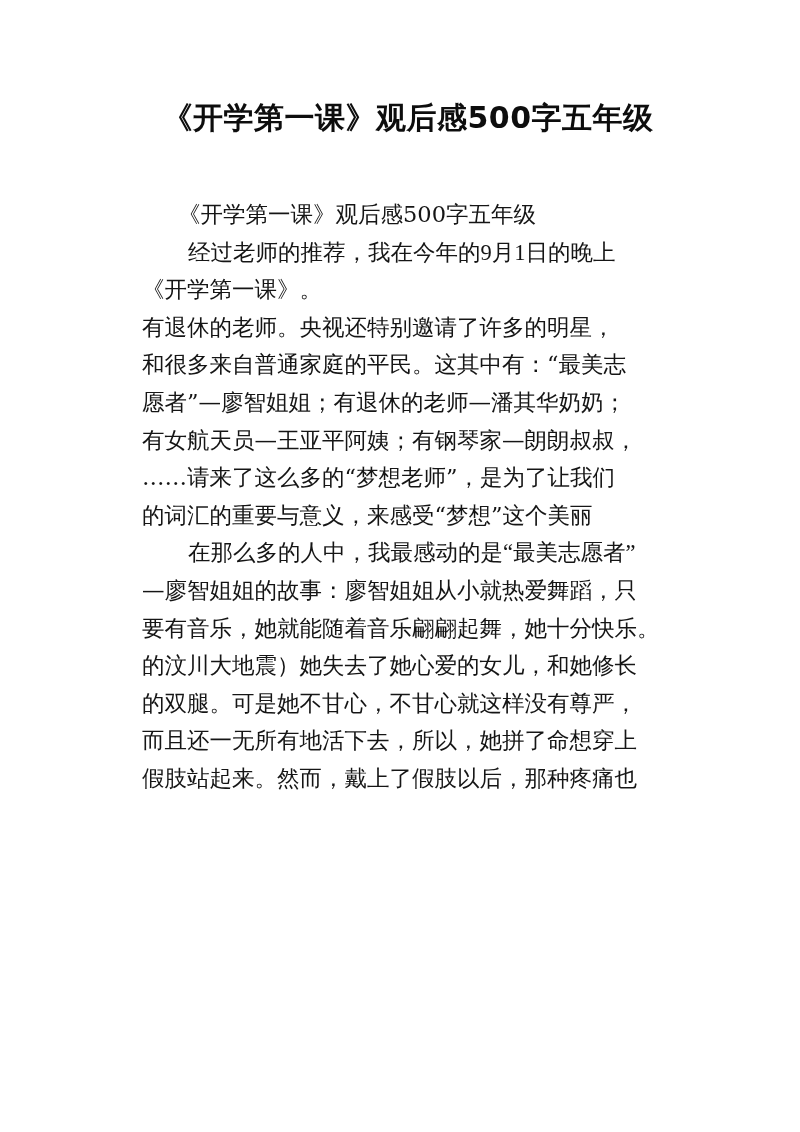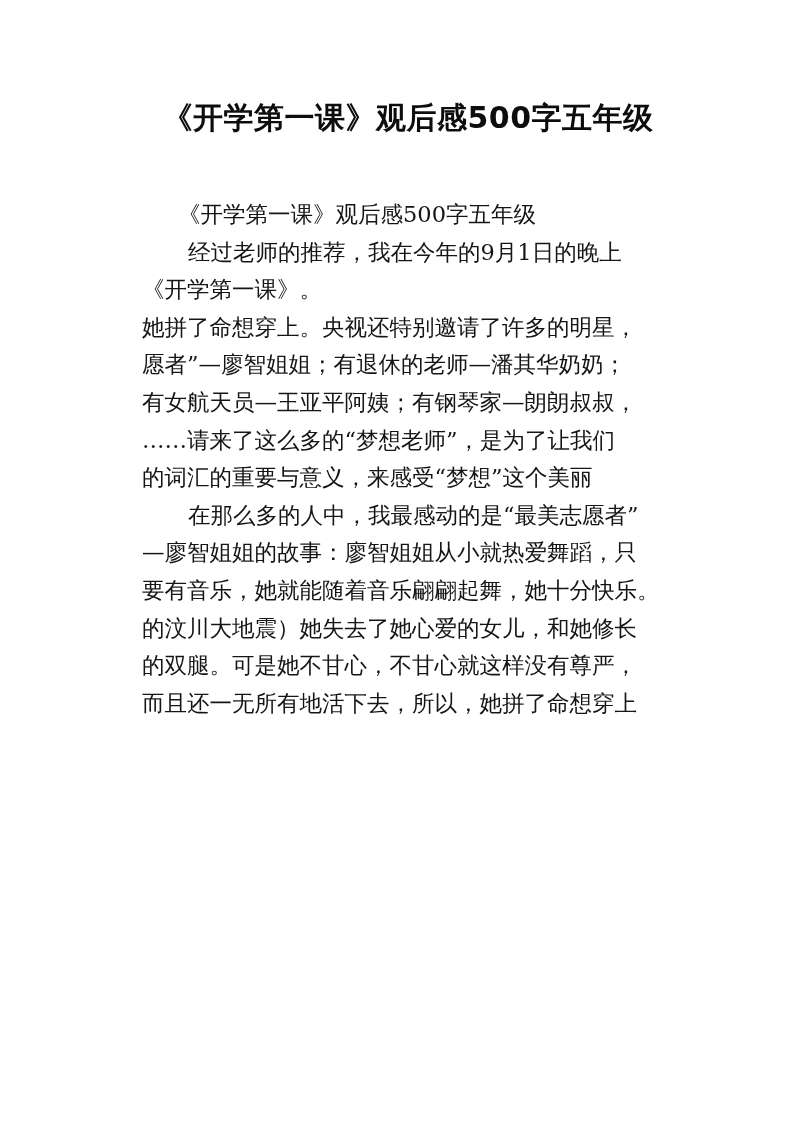--- a/index.html
+++ b/index.html
@@ -47,40 +47,43 @@
       text-justify: inter-character;
     }
     .line {
       display: block;
       white-space: nowrap;
       height: 37.6px;
       overflow: visible;
     }
     .line.indent {
       padding-left: 46px;
+      font-family: Liberation Serif, serif;
     }
     .subtitle-line {
       padding-left: 36px;
     }
   </style>
 </head>
 <body>
 
 <div class="page">
   <h1 class="doc-title">《开学第一课》观后感500字五年级</h1>
 
   <div class="doc-body">
     <span class="line subtitle-line">《开学第一课》观后感500字五年级</span>
     <span class="line indent">经过老师的推荐，我在今年的9月1日的晚上</span>
     <span class="line">《开学第一课》。</span>
-    <span class="line">她拼了命想穿上。央视还特别邀请了许多的明星，</span>
+    <span class="line">有退休的老师。央视还特别邀请了许多的明星，</span>
+    <span class="line">和很多来自普通家庭的平民。这其中有：“最美志</span>
     <span class="line">愿者”—廖智姐姐；有退休的老师—潘其华奶奶；</span>
     <span class="line">有女航天员—王亚平阿姨；有钢琴家—朗朗叔叔，</span>
     <span class="line">……请来了这么多的“梦想老师”，是为了让我们</span>
     <span class="line">的词汇的重要与意义，来感受“梦想”这个美丽</span>
     <span class="line indent">在那么多的人中，我最感动的是“最美志愿者”</span>
     <span class="line">—廖智姐姐的故事：廖智姐姐从小就热爱舞蹈，只</span>
     <span class="line">要有音乐，她就能随着音乐翩翩起舞，她十分快乐。</span>
     <span class="line">的汶川大地震）她失去了她心爱的女儿，和她修长</span>
     <span class="line">的双腿。可是她不甘心，不甘心就这样没有尊严，</span>
     <span class="line">而且还一无所有地活下去，所以，她拼了命想穿上</span>
+    <span class="line">假肢站起来。然而，戴上了假肢以后，那种疼痛也</span>
   </div>
 </div>
 
 </body></html>

